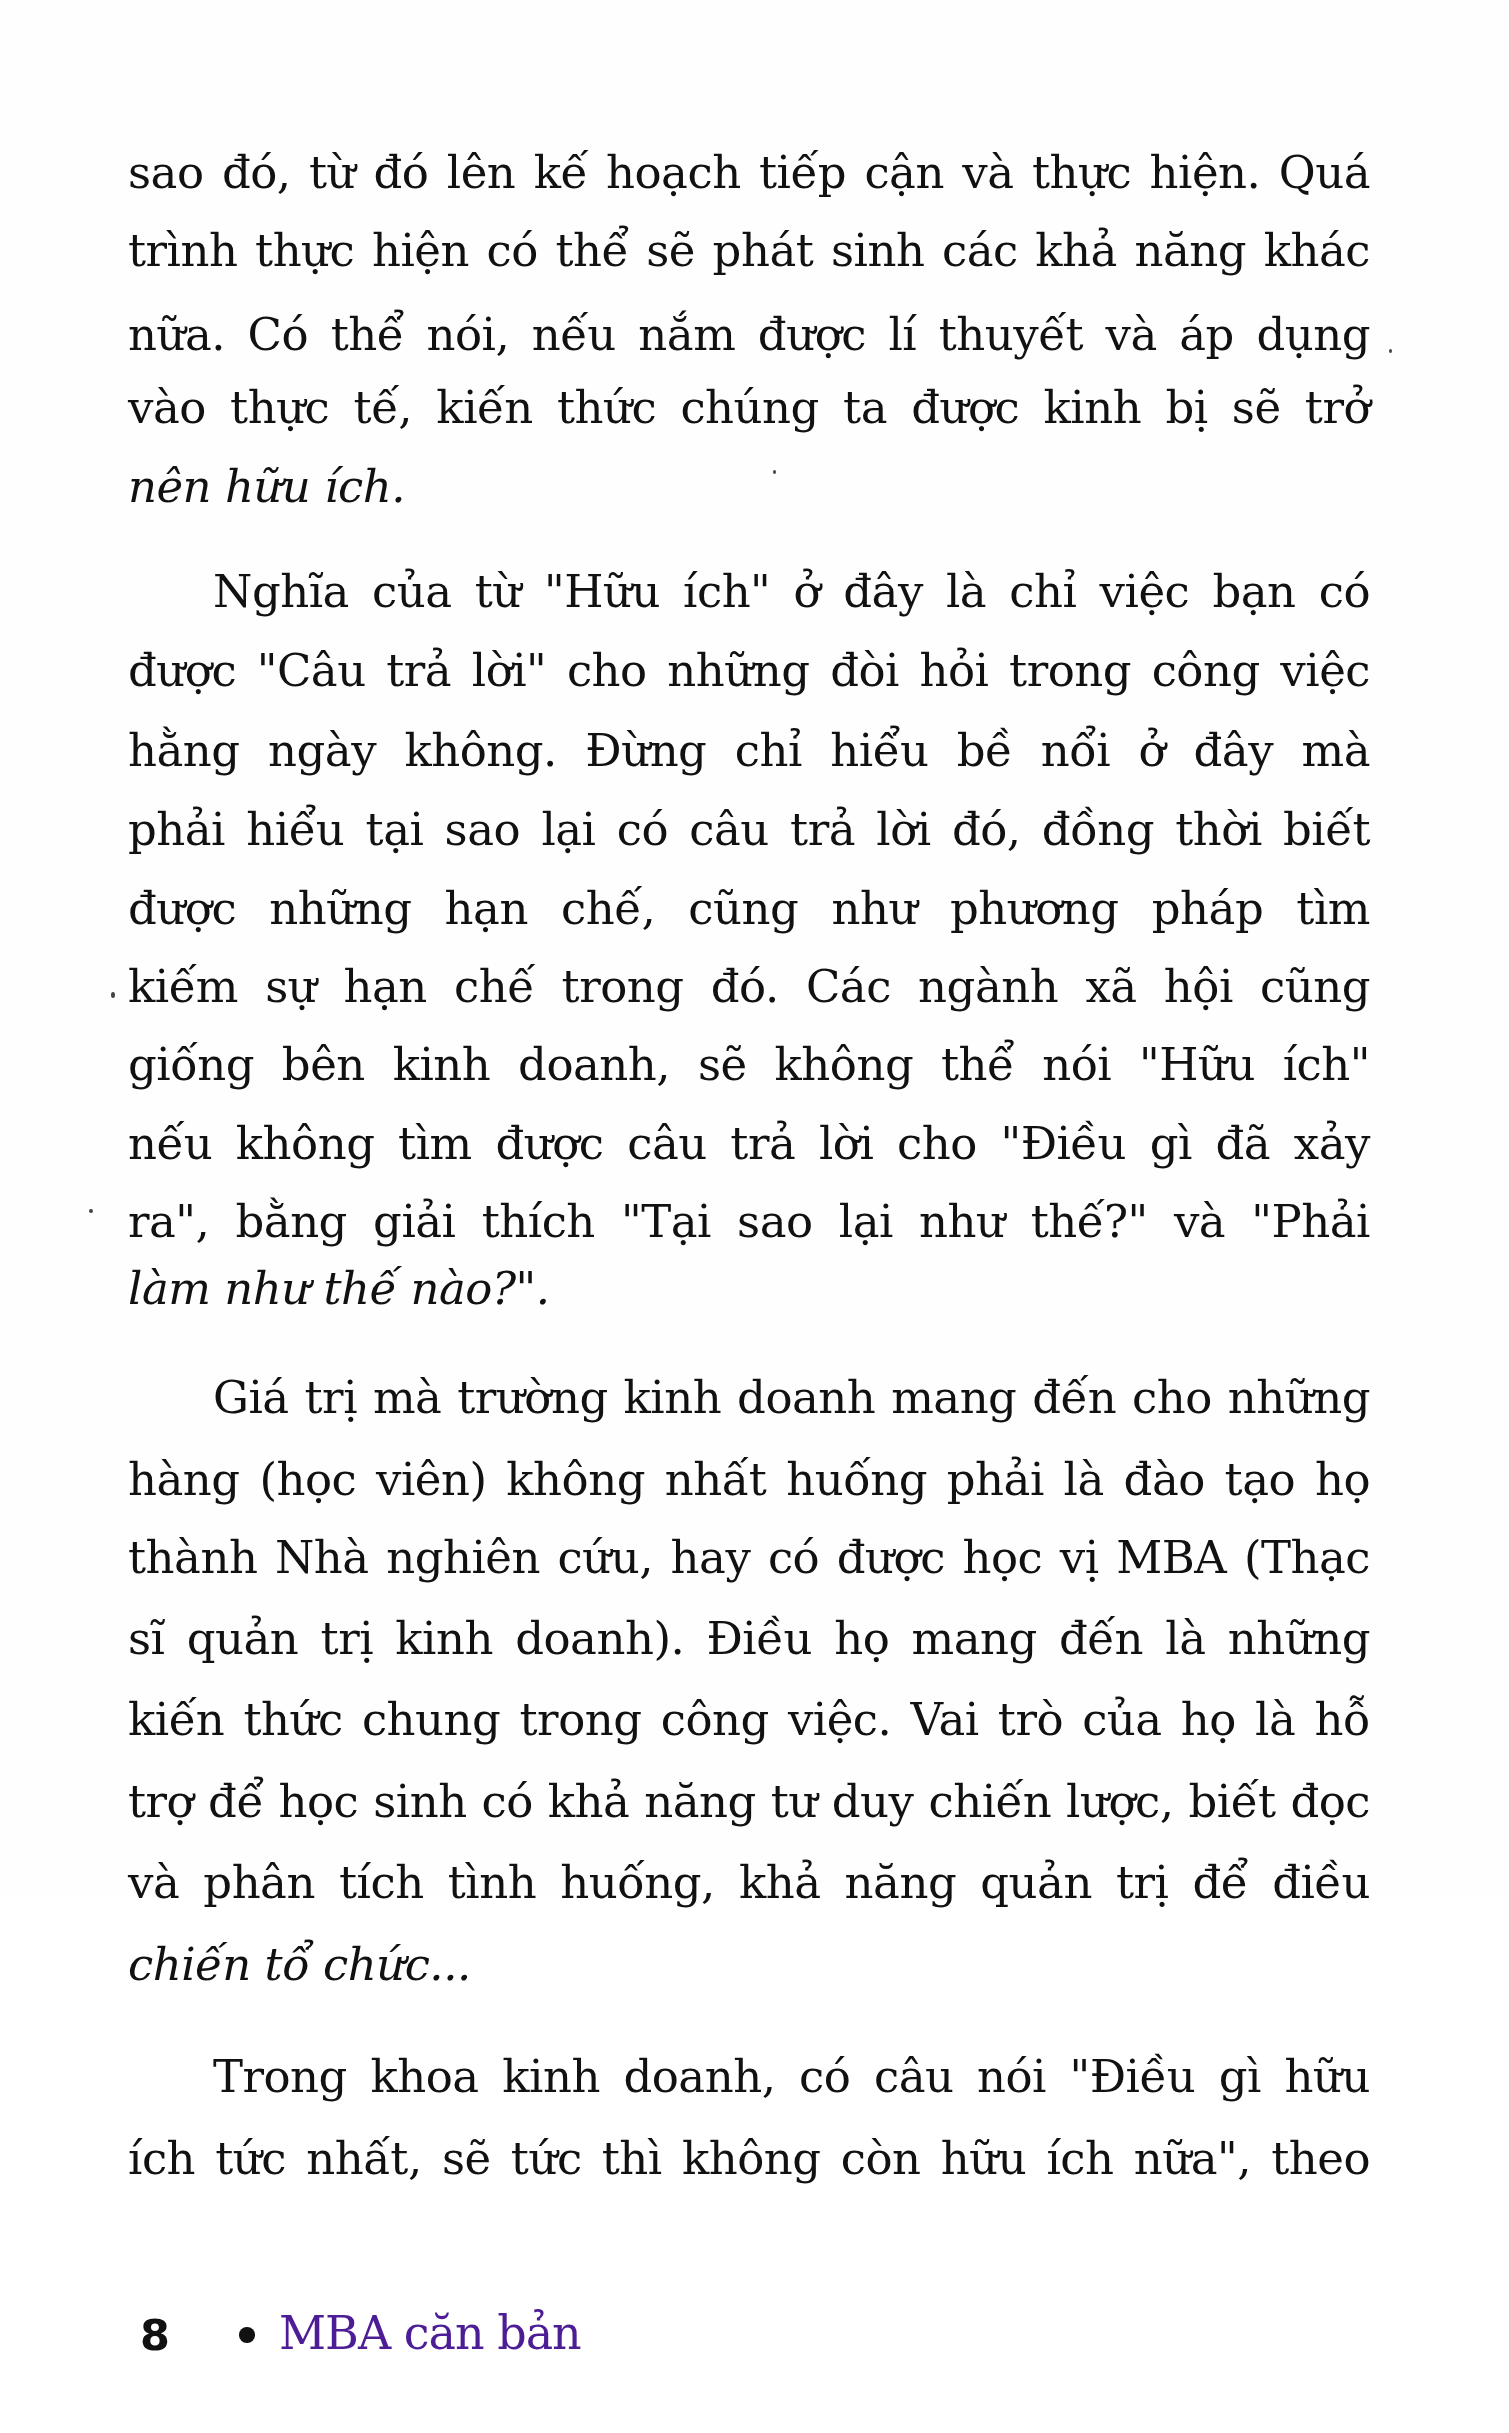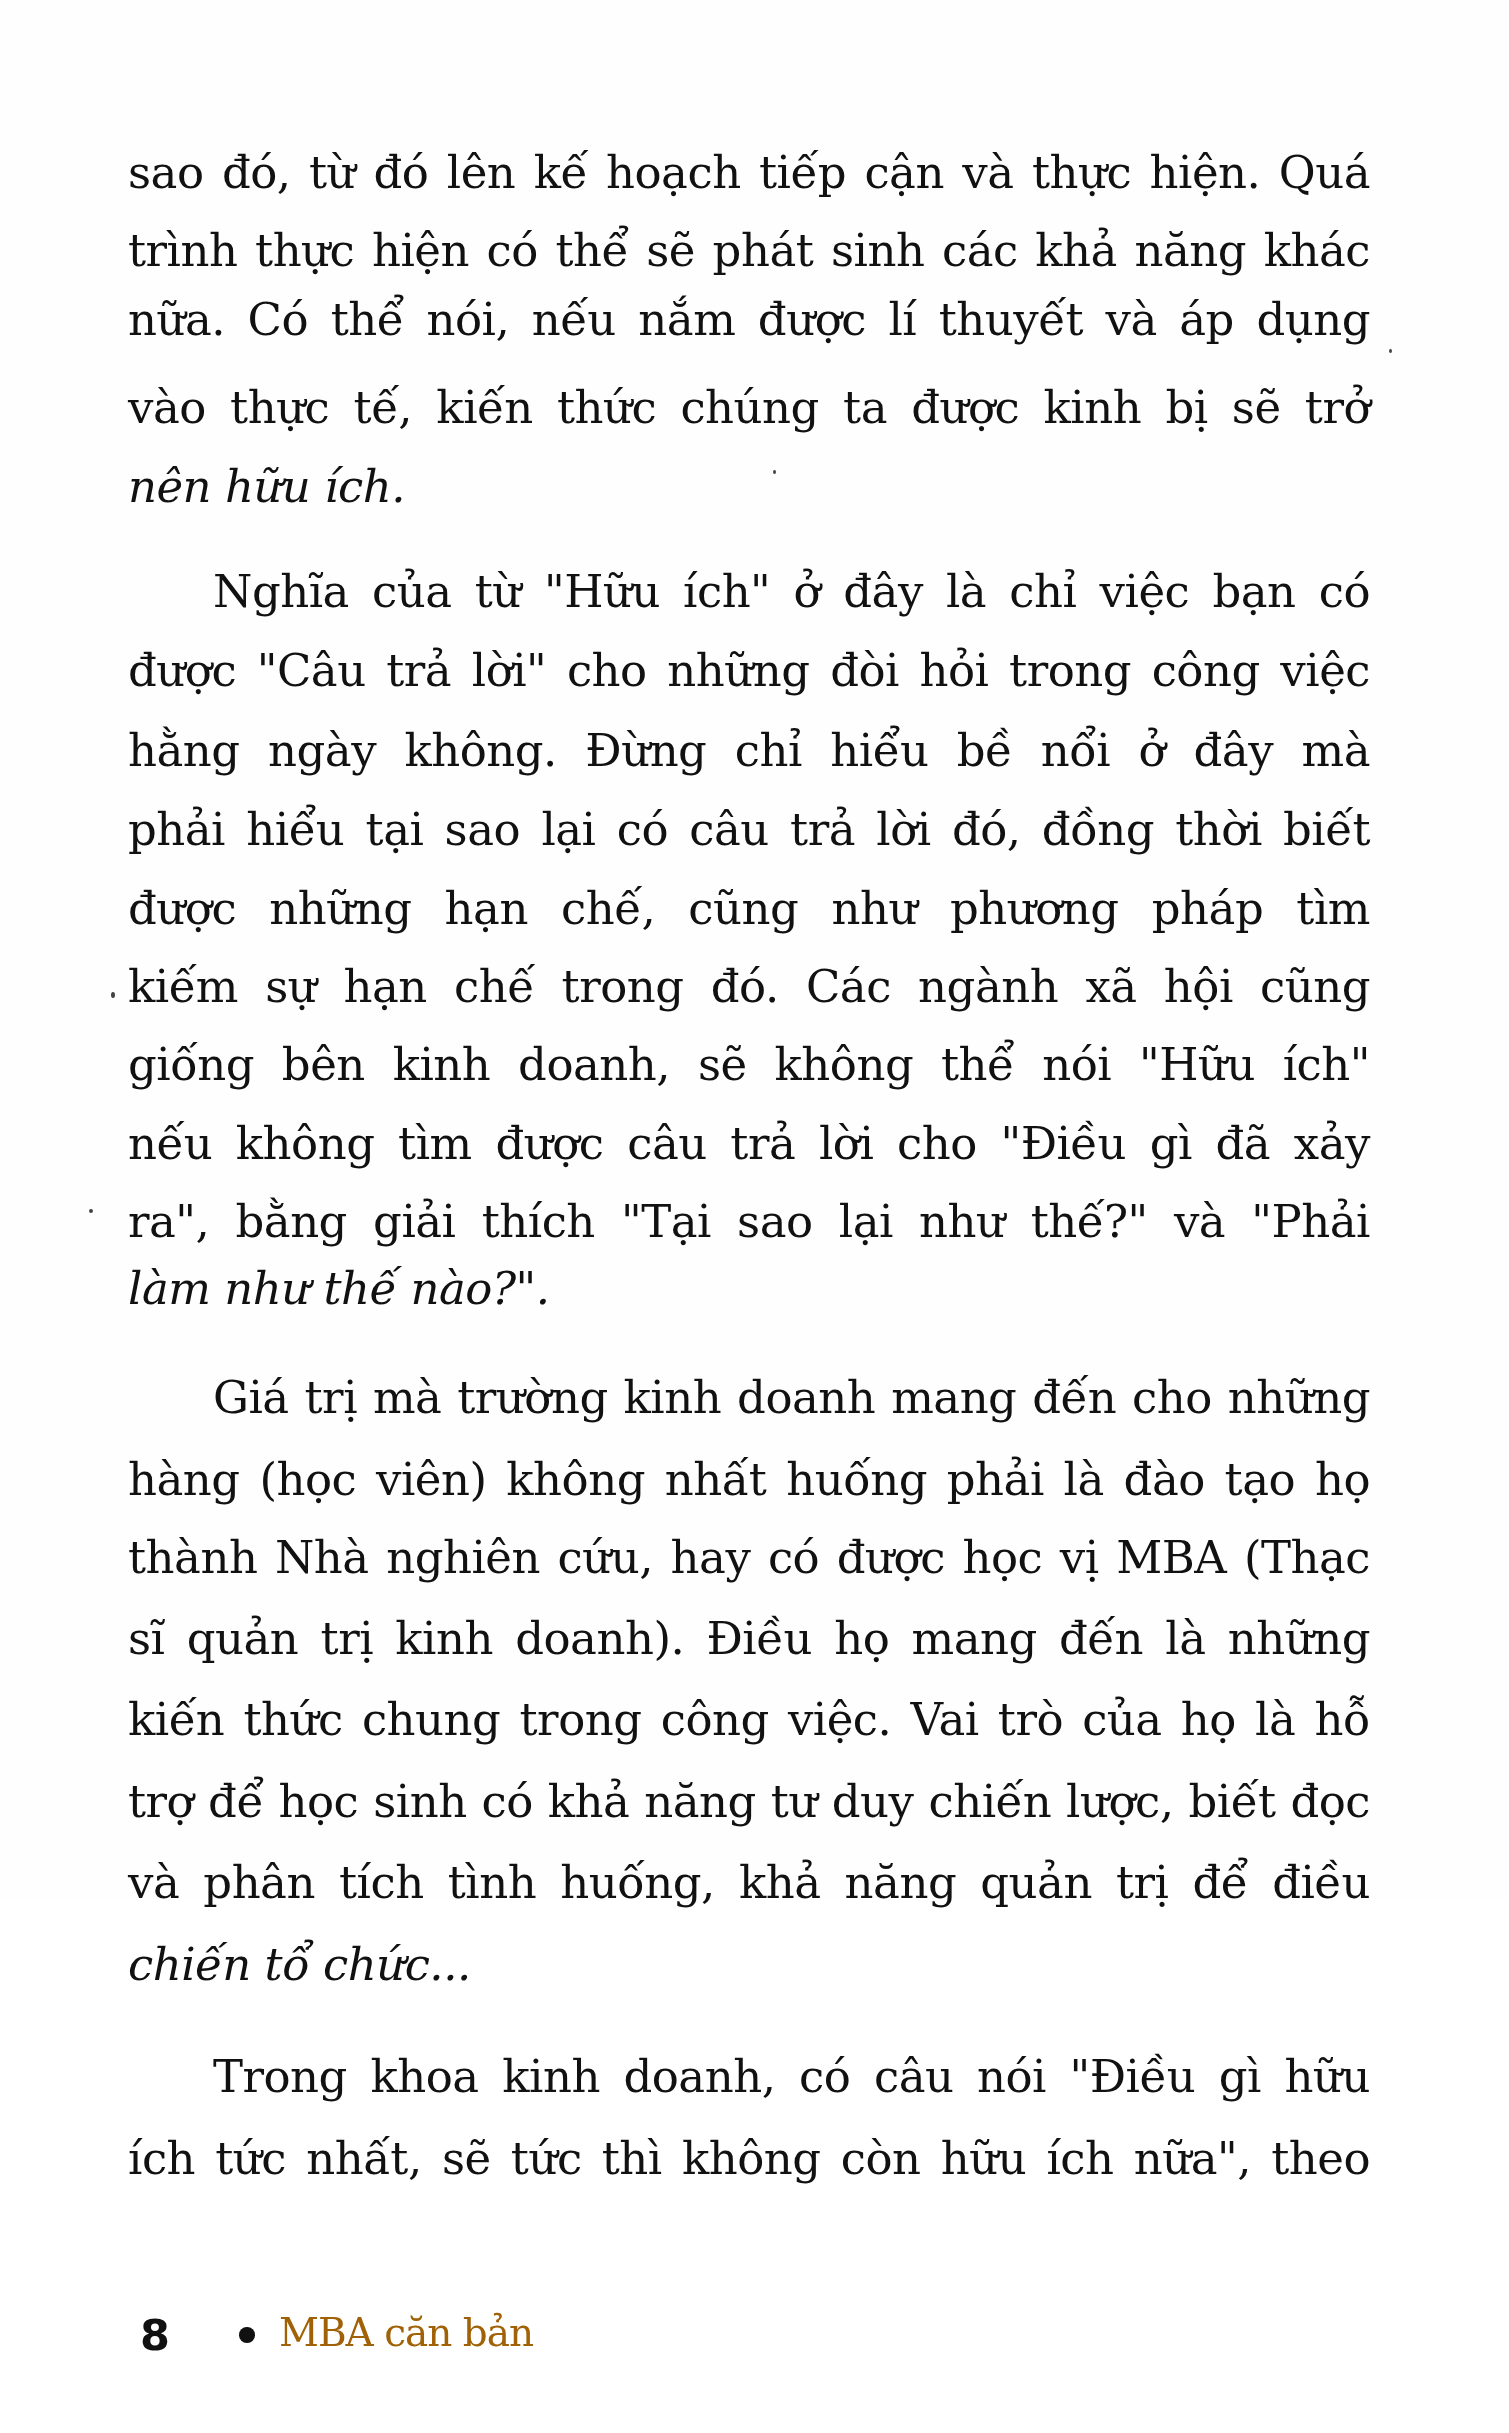--- a/index.html
+++ b/index.html
@@ -25,33 +25,33 @@
     font-family: "DejaVu Sans", sans-serif; font-weight: bold;
     font-size: 43px; line-height: 54px; color: #111;
   }
   .footer-bullet {
     position: absolute; left: 239px; top: 2327px;
     width: 15.5px; height: 15.5px; border-radius: 50%; background: #111;
   }
   .footer-title {
     position: absolute; left: 279px; top: 2306px;
     font-family: "DejaVu Serif", "Liberation Serif", serif;
-    font-size: 39px; line-height: 54px; color: #a16207; letter-spacing: -1px;
+    font-size: 46px; line-height: 54px; color: #4c1d95; letter-spacing: -1px;
   }
   .speck { position: absolute; background: #444; border-radius: 50%; }
 </style>
 </head>
 <body>
 
 <div class="page">
 
   <div>
     <div class="line" style="top:146px">sao đó, từ đó lên kế hoạch tiếp cận và thực hiện. Quá</div>
     <div class="line" style="top:224px">trình thực hiện có thể sẽ phát sinh các khả năng khác</div>
-    <div class="line" style="top:293px">nữa. Có thể nói, nếu nắm được lí thuyết và áp dụng</div>
+    <div class="line" style="top:308px">nữa. Có thể nói, nếu nắm được lí thuyết và áp dụng</div>
     <div class="line" style="top:381px">vào thực tế, kiến thức chúng ta được kinh bị sẽ trở</div>
     <div class="line last" style="top:460px">nên hữu ích.</div>
   </div>
 
   <div>
     <div class="line indent" style="top:565px">Nghĩa của từ "Hữu ích" ở đây là chỉ việc bạn có</div>
     <div class="line" style="top:644px">được "Câu trả lời" cho những đòi hỏi trong công việc</div>
     <div class="line" style="top:724px">hằng ngày không. Đừng chỉ hiểu bề nổi ở đây mà</div>
     <div class="line" style="top:803px">phải hiểu tại sao lại có câu trả lời đó, đồng thời biết</div>
     <div class="line" style="top:882px">được những hạn chế, cũng như phương pháp tìm</div>

